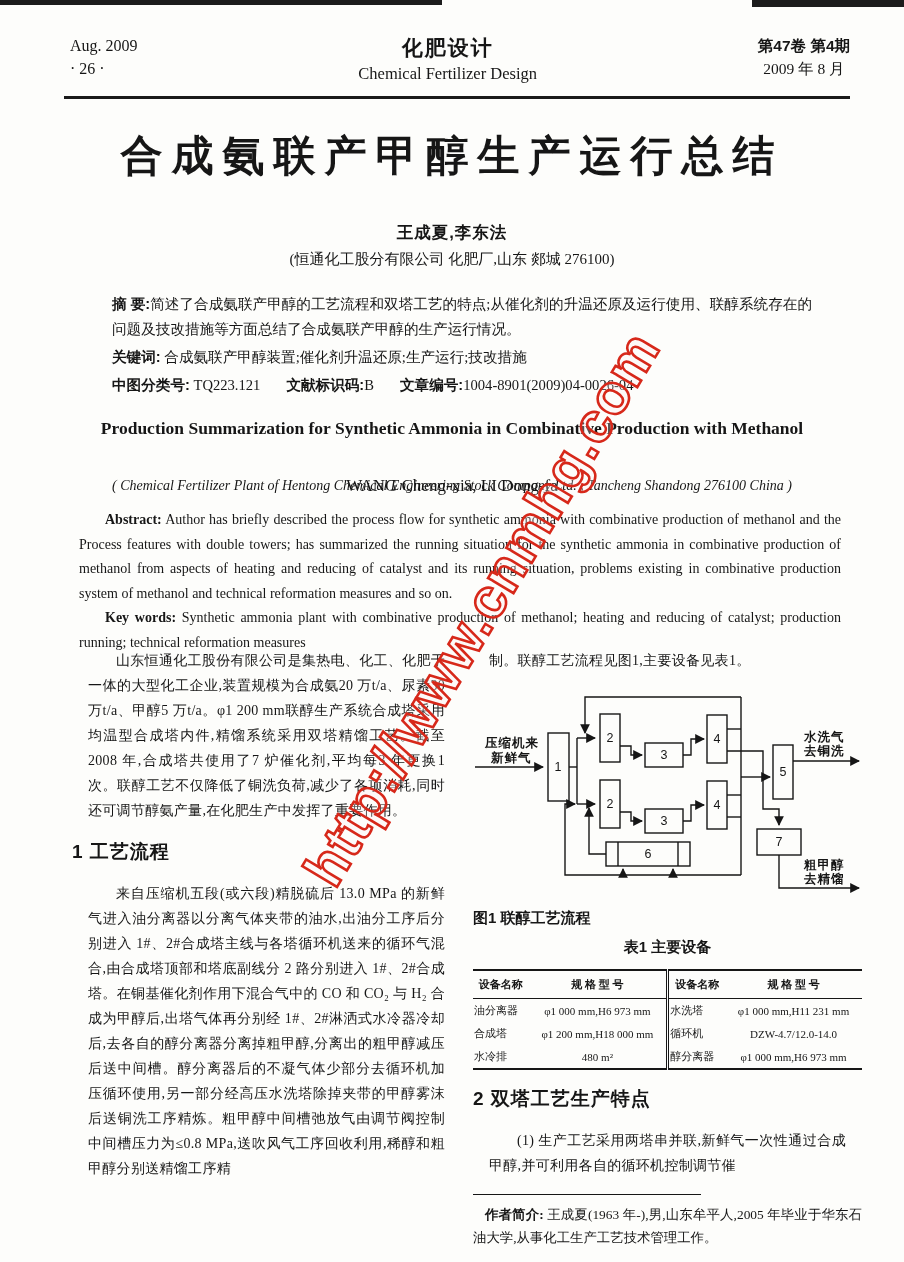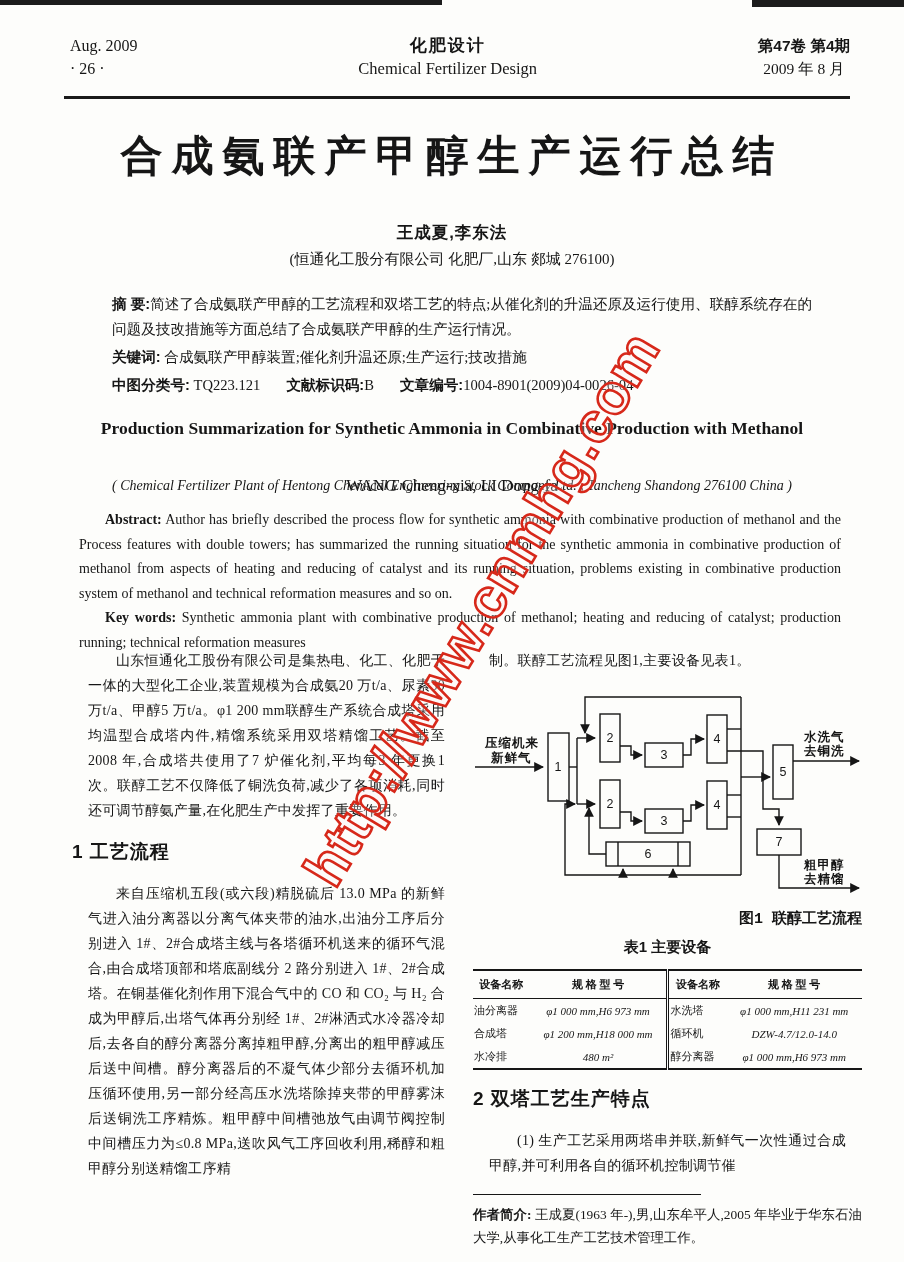--- a/index.html
+++ b/index.html
@@ -8,21 +8,21 @@
   .artifact{position:absolute;background:#1c1c1c;}
   
   .watermark{position:absolute;left:168px;top:582px;width:620px;text-align:center;
     transform:rotate(-59deg);transform-origin:center;z-index:6;pointer-events:none;
     font-family:"Liberation Sans","DejaVu Sans",sans-serif;font-weight:bold;font-size:56px;
     letter-spacing:1px;color:rgba(255,242,240,0.28);-webkit-text-stroke:2.6px #d7281a;}
   
   .hdr{position:absolute;top:34px;left:70px;width:780px;display:flex;justify-content:space-between;align-items:flex-start;}
   .hdr .col{text-align:center;}
   .hdr .l{text-align:left;font-size:16px;line-height:23px;}
-  .hdr .c .cn{font-family:Liberation Serif, serif;font-weight:bold;font-size:17px;letter-spacing:2px;}
+  .hdr .c .cn{font-family:Liberation Serif, serif;font-weight:bold;font-size:21px;letter-spacing:2px;}
   .hdr .c .en{font-size:16.5px;margin-top:2px;}
   .hdr .r{text-align:center;font-size:15.5px;line-height:23px;}
   .hdr .r .iss{font-family:"Liberation Sans","DejaVu Sans",sans-serif;font-weight:bold;}
   .rule{position:absolute;top:96px;left:64px;width:786px;border-top:3px solid #1a1a1a;}
   
   .title{position:absolute;top:128px;left:0;width:100%;text-align:center;
     font-weight:bold;font-size:42px;letter-spacing:9px;
     font-family:"DejaVu Serif","Liberation Serif",serif;}
   .authors{position:absolute;top:222px;width:100%;text-align:center;
     font-family:"Liberation Sans","DejaVu Sans",sans-serif;font-weight:bold;font-size:16.5px;letter-spacing:1px;}
@@ -40,38 +40,38 @@
   .abs-en p{margin:0;text-indent:26px;}
   
   .cols{position:absolute;top:632px;left:72px;width:790px;display:flex;gap:12px;}
   .colL{width:389px;}
   .colR{width:389px;}
   .para{font-size:14px;line-height:25px;text-align:justify;text-indent:2em;margin:16px;letter-spacing:0.3px;}
   .h2x{font-family:"Liberation Sans","DejaVu Sans",sans-serif;font-weight:bold;font-size:19px;
        margin:16px 0 12px 0;letter-spacing:1px;}
   
   .figwrap{margin-top:4px;}
-  .figcap{text-align:right;font-family:Liberation Mono, monospace;font-weight:bold;font-size:15px;margin-top:2px;}
+  .figcap{text-align:left;font-family:Liberation Sans, sans-serif;font-weight:bold;font-size:15px;margin-top:2px;}
   .legend{font-size:13.4px;line-height:21px;text-align:justify;margin-top:4px;}
   svg text{font-family:"Liberation Sans","DejaVu Sans",sans-serif;}
   .nodenum{font-size:12.5px;}
   .figlab{font-size:12.5px;font-weight:bold;letter-spacing:1px;}
   
   .tabcap{text-align:center;font-family:"Liberation Sans","DejaVu Sans",sans-serif;font-weight:bold;font-size:15px;margin-top:10px;}
   table.spec{width:100%;border-collapse:collapse;margin-top:12px;
     border-top:2.5px solid #161616;border-bottom:2.5px solid #161616;font-size:11px;}
   table.spec th{font-weight:bold;border-bottom:1.5px solid #161616;padding:6px 1px;white-space:nowrap;}
   table.spec td{padding:4px 1px;white-space:nowrap;}
   table.spec .mid{border-left:3px double #161616;}
   table.spec td:nth-child(1),table.spec td:nth-child(3){text-align:left;}
-  table.spec td:nth-child(2),table.spec td:nth-child(4){text-align:center;font-style:italic;}
+  table.spec td:nth-child(2),table.spec td:nth-child(4){text-align:center;}
   
   .footsep{width:228px;border-top:1.6px solid #161616;margin:16px 0 8px 0;}
   .footnote{font-size:13.4px;line-height:23px;text-align:justify;}
-  .footnote b{font-family:Liberation Serif, serif;}
+  .footnote b{font-family:Liberation Serif, serif;margin-left:12px;}
 </style>
 </head>
 <body>
 
 <div class="page">
   <div class="artifact" style="left:0;top:0;width:442px;height:5px;"></div>
   <div class="artifact" style="left:752px;top:0;width:152px;height:7px;"></div>
 
   <div class="watermark">http://www.cnmhg.com</div>
 

